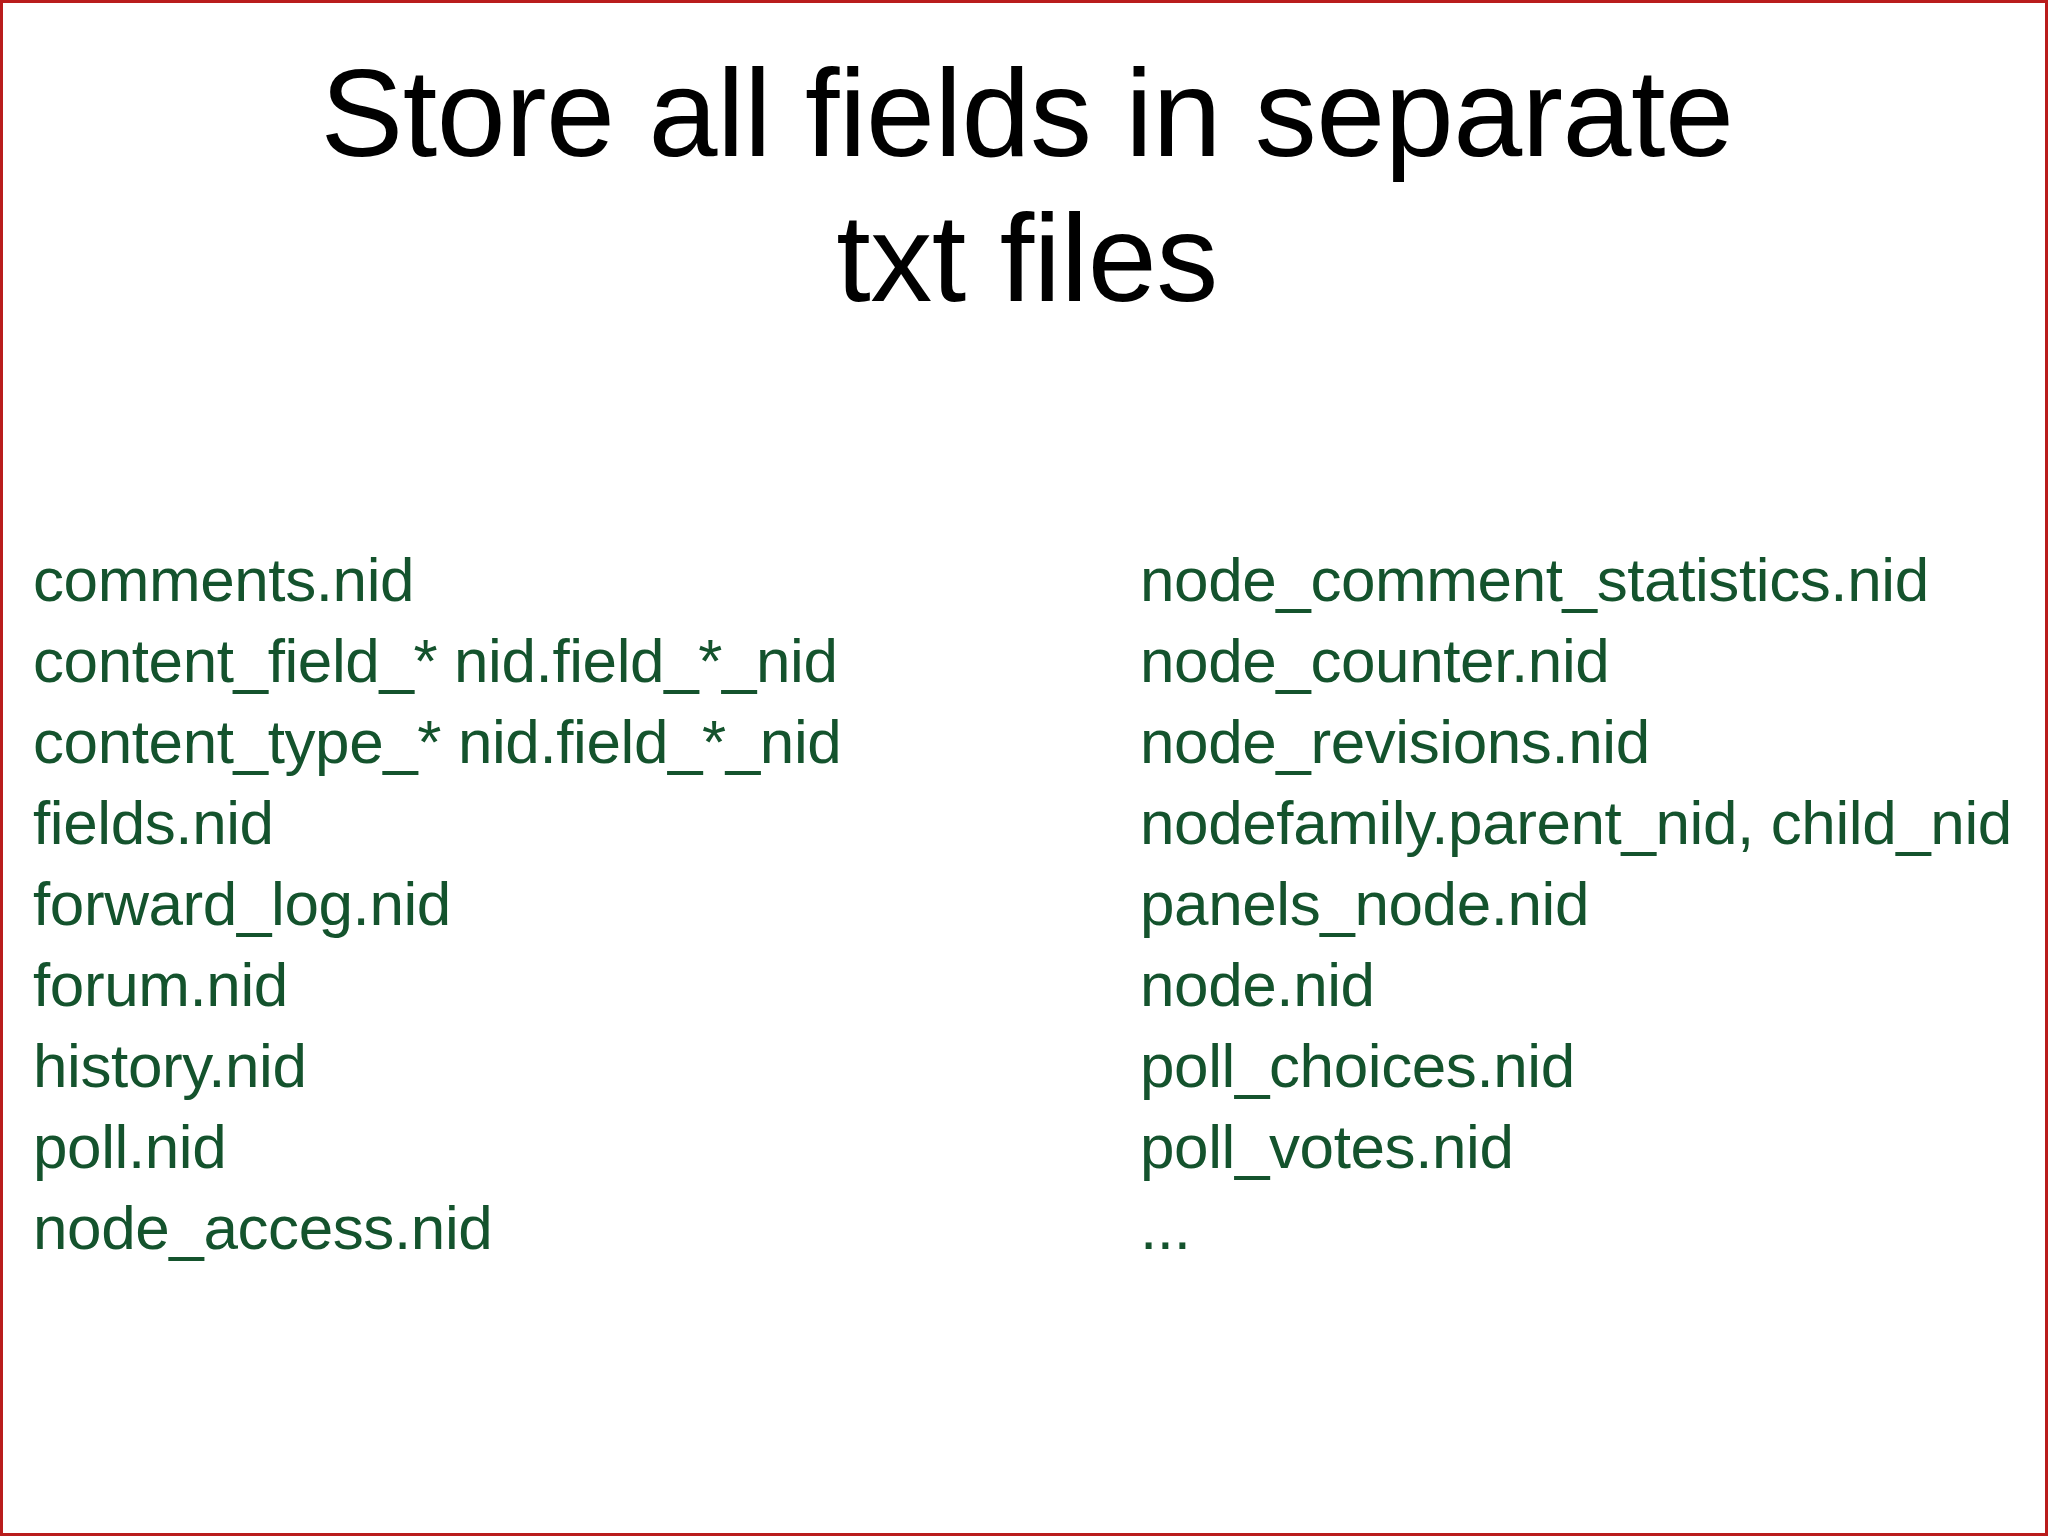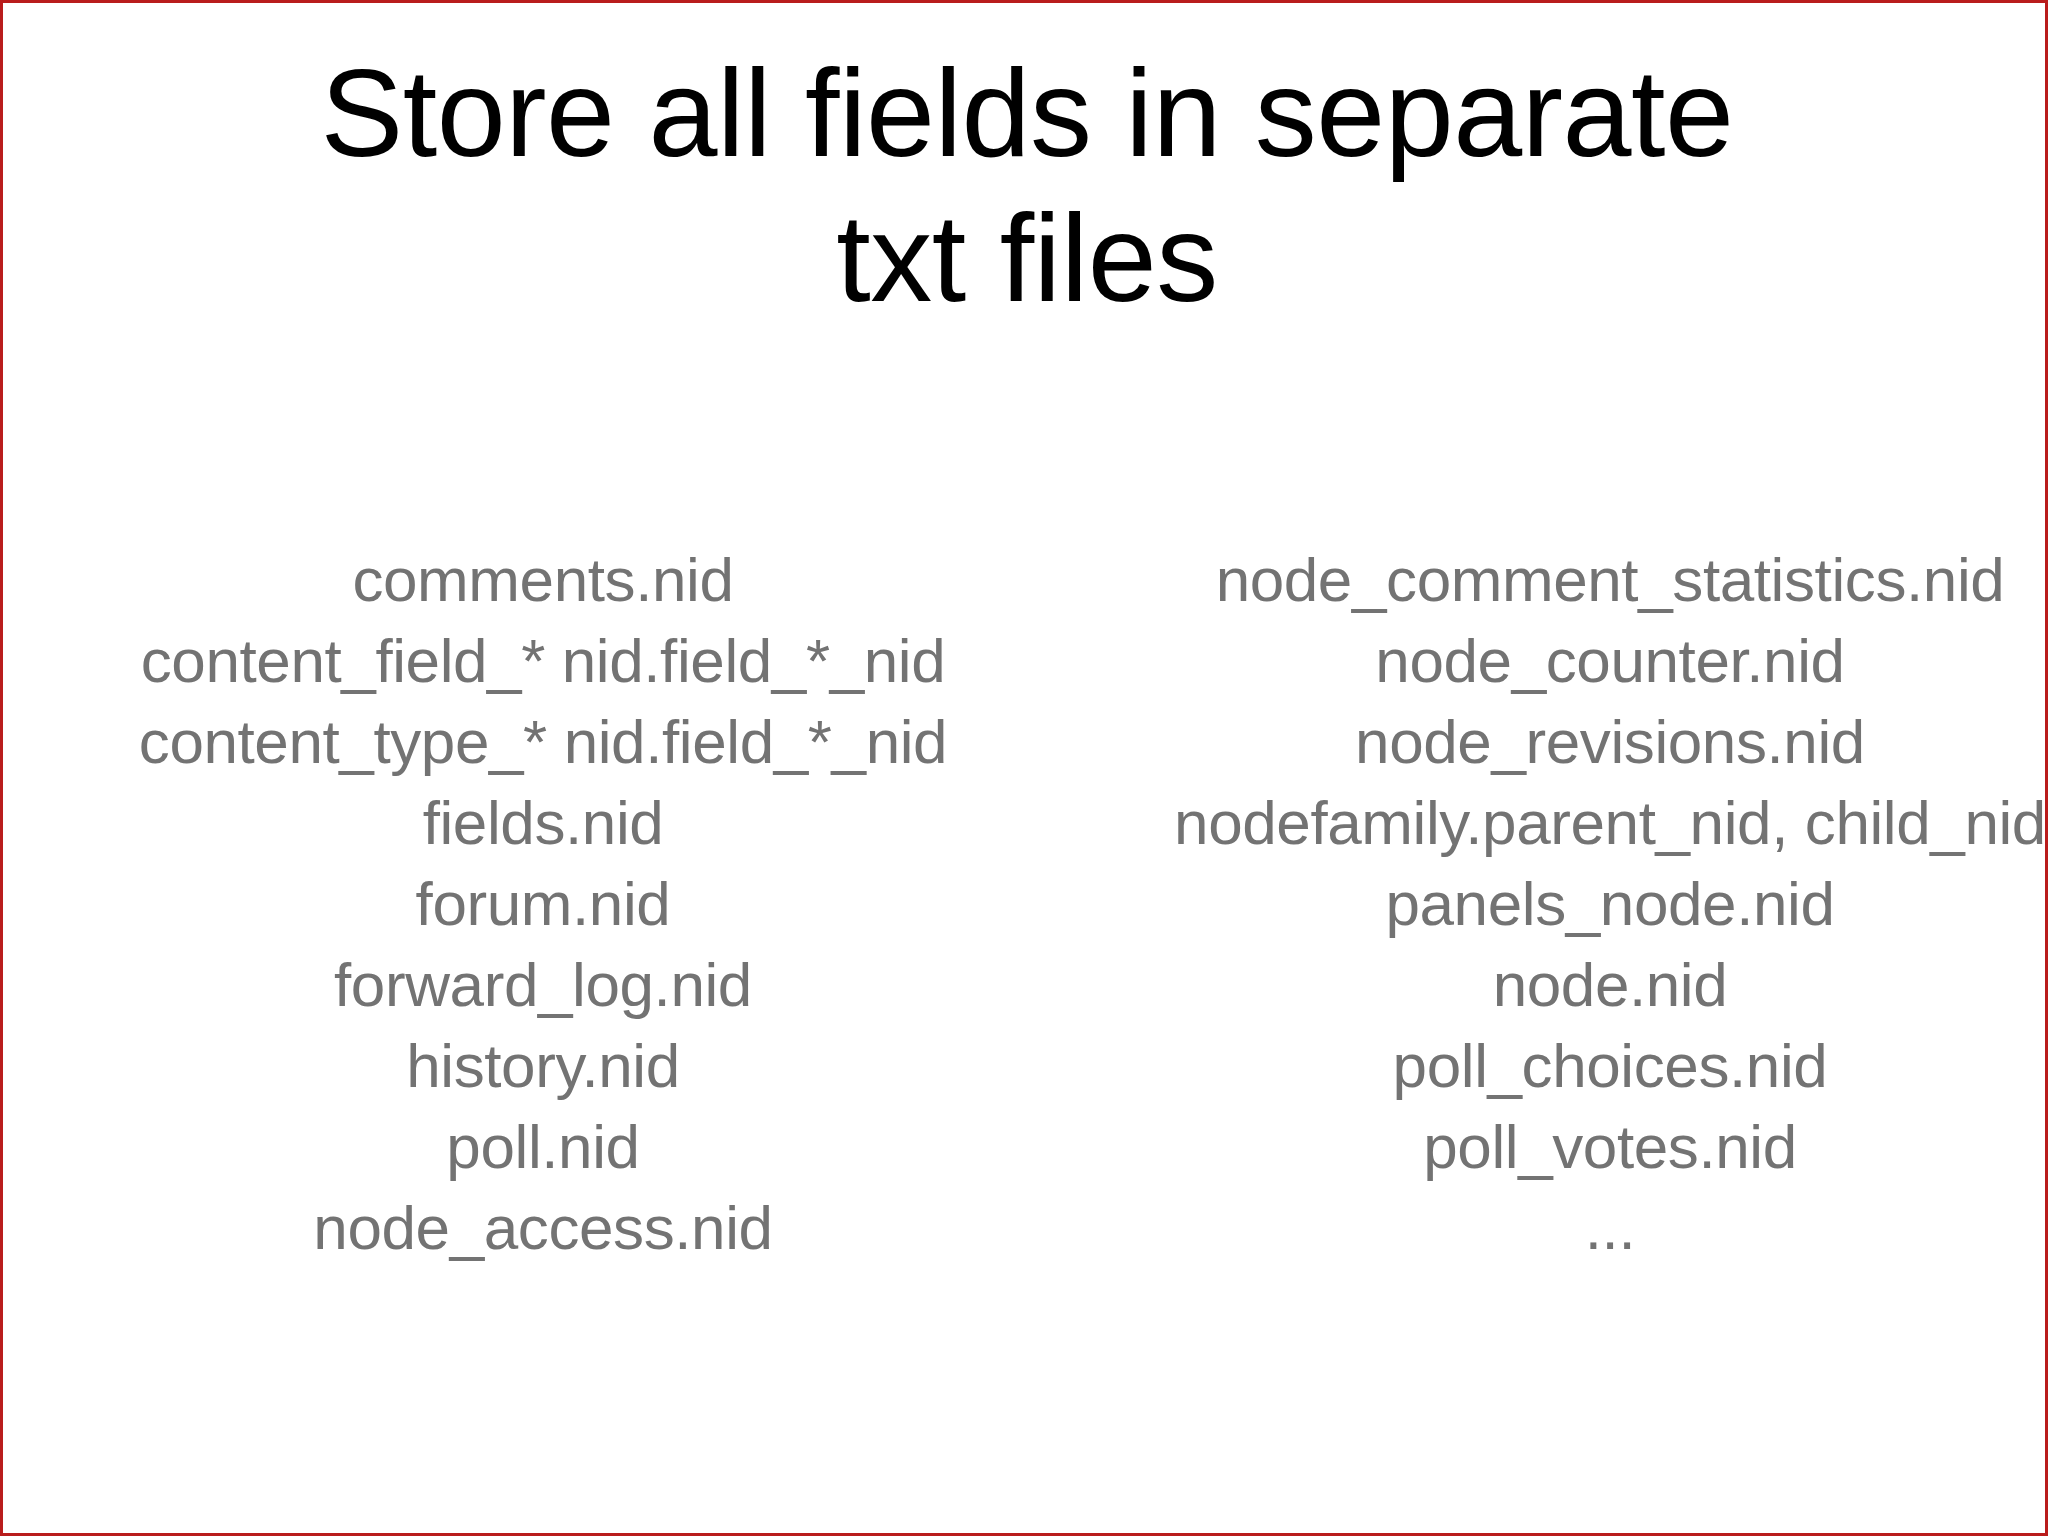--- a/index.html
+++ b/index.html
@@ -50,43 +50,42 @@
   }
 
   .column--left  { left: 30px;   width: 1020px; }
   .column--right { left: 1137px; width: 940px;  }
 
   .file-line {
     font-family: "Liberation Sans", sans-serif;
     font-weight: 400;
     font-size: 62px;
     line-height: 81px;
-    color: #737373;
+    color: #14532d;
     white-space: pre;
     letter-spacing: -0.4px;
-    text-align: center;
   }
 </style>
 </head>
 <body>
 
 <div class="slide">
 
   <div class="slide-title">Store all fields in separate
 txt files</div>
 
   <div class="columns">
 
     <div class="column column--left">
       <div class="file-line">comments.nid</div>
       <div class="file-line">content_field_* nid.field_*_nid</div>
       <div class="file-line">content_type_* nid.field_*_nid</div>
       <div class="file-line">fields.nid</div>
+      <div class="file-line">forward_log.nid</div>
       <div class="file-line">forum.nid</div>
-      <div class="file-line">forward_log.nid</div>
       <div class="file-line">history.nid</div>
       <div class="file-line">poll.nid</div>
       <div class="file-line">node_access.nid</div>
     </div>
 
     <div class="column column--right">
       <div class="file-line">node_comment_statistics.nid</div>
       <div class="file-line">node_counter.nid</div>
       <div class="file-line">node_revisions.nid</div>
       <div class="file-line">nodefamily.parent_nid, child_nid</div>

